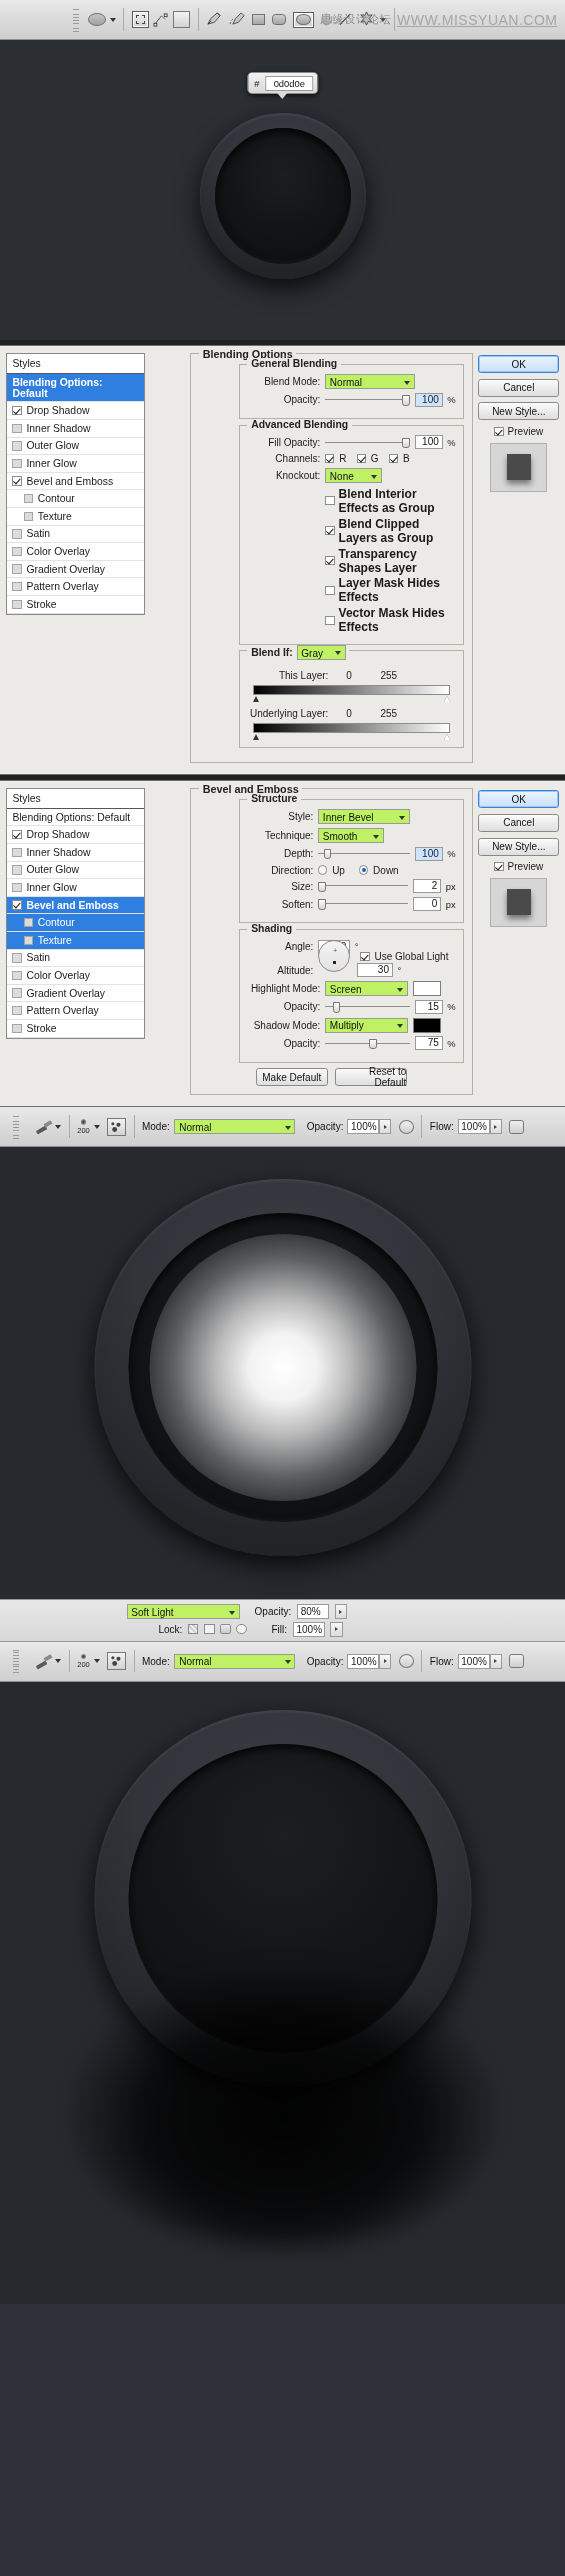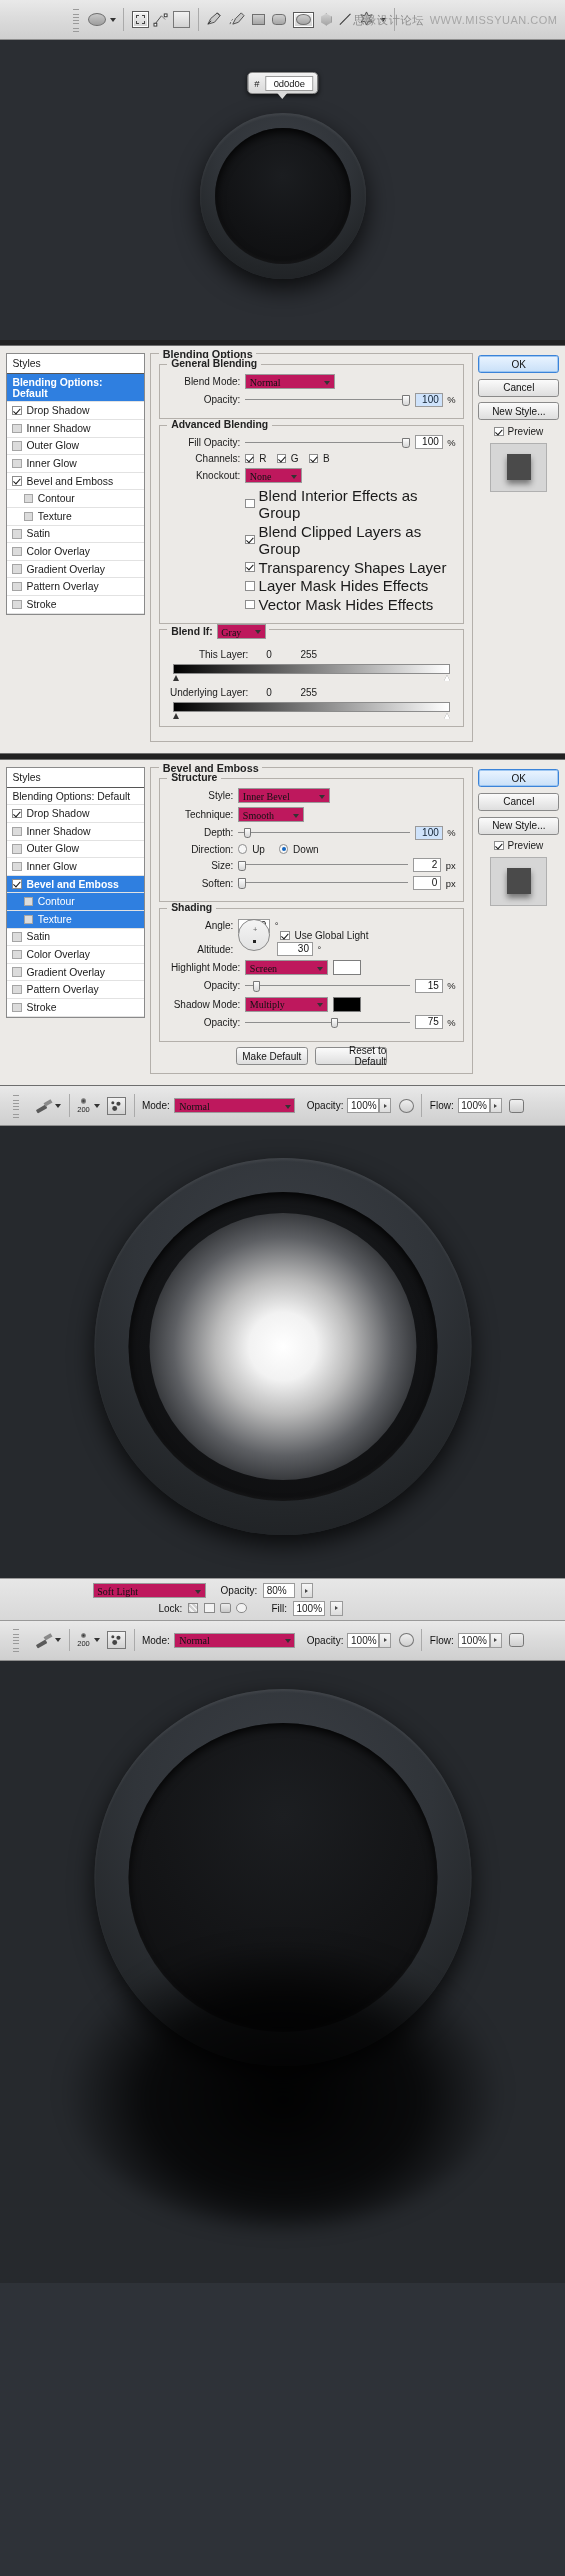--- a/index.html
+++ b/index.html
@@ -42,21 +42,21 @@
         clip-path:polygon(50% 0,93% 25%,93% 75%,50% 100%,7% 75%,7% 25%);}
   .line-ico{width:13px;height:13px;position:relative;}
   .line-ico:after{content:"";position:absolute;left:0.9px;top:11.3px;width:15px;height:1.4px;background:#333;transform:rotate(-45deg);transform-origin:left;}
   .watermark{
     position:absolute; right:7.5px; top:50%; transform:translateY(-50%);
     display:flex; align-items:center; gap:5.7px;
     color:#9a9a9a; font-size:10.4px; letter-spacing:0.5px;
     pointer-events:none; white-space:nowrap;
   }
   .watermark .cn{font-size:11.3px;color:#8d8d8d;}
-  .watermark .en{font-size:11px;color:#a6a6a6;}
+  .watermark .en{font-size:14px;color:#a6a6a6;text-decoration:underline;}
 
   
   .canvas{ width:565px; background:#2b2e33; position:relative; overflow:hidden;}
   .canvas.dark{ background:#26292d;}
 
   
   .btn-art{ position:absolute; left:50%; transform:translateX(-50%);}
   .ring-outer{
     border-radius:50%;
     background:radial-gradient(circle at 50% 28%, #3b3f45 0%, #303439 45%, #232629 75%, #1b1d20 100%);
@@ -124,51 +124,51 @@
   .cb.on:after{
     content:"";position:absolute;left:1.9px;top:0px;width:2.8px;height:5.7px;
     border:solid #1a1a1a;border-width:0 1.4px 1.4px 0;transform:rotate(42deg);
   }
   .cb.grey{background:#dcdcdc;border-color:#a5a5a5;}
   .radio{width:9.4px;height:9.4px;border-radius:50%;border:0.9px solid #8d8d8d;background:#f6f6f6;flex:none;position:relative;}
   .radio.on:after{content:"";position:absolute;left:1.9px;top:1.9px;width:3.8px;height:3.8px;border-radius:50%;background:#1566c0;}
 
   .panel-col{ flex:1; }
   .fieldset{
-    border:0.9px solid #b4b0ab; padding:5.7px 7.5px 7.5px 7.5px; margin-bottom:5.7px; position:relative;
+    border:0.9px solid #b4b0ab; padding:5.7px 7.5px 7.5px 7.5px; margin-bottom:5.7px; position:relative;margin-left:40px;
   }
   .legend{
     position:absolute; top:-6.6px; left:7.5px; background:#eceae7; padding:0 3.8px;
     font-size:10.4px; font-weight:bold; color:#222;
   }
   .legend.big{font-size:10.8px;}
   .row{ display:flex;align-items:center; margin:3.8px 0; font-size:10px; gap:4.7px;}
   .lbl{ text-align:right; flex:none; }
   .lbl.w70{width:66px;} .lbl.w78{width:73px;} .lbl.w86{width:81px;}
   .select{
-    border:0.9px solid #9a9a9a;background:#be185d;font-size:10px;padding:0.9px 15px 0.9px 3.8px;
-    position:relative; height:15px; line-height:13px; color:#111;font-family:Liberation Serif, serif;
+    border:0.9px solid #9a9a9a;background:#bef264;font-size:10px;padding:0.9px 15px 0.9px 3.8px;
+    position:relative; height:15px; line-height:13px; color:#111;
   }
   .select:after{
     content:"";position:absolute;right:3.8px;top:5.7px;
     border-left:3.8px solid transparent;border-right:3.8px solid transparent;border-top:4.7px solid #333;
   }
   .num{
     border:0.9px solid #9a9a9a;background:#fff;font-size:10px;height:14px;line-height:12.2px;
     padding:0 2.8px;text-align:right;color:#111;
   }
   .num.hl{ background:#cfe3fb; color:#123; }
   .slider{ flex:1; height:13px; position:relative; min-width:57px;}
   .slider .track{ position:absolute;left:0;right:0;top:5.7px;height:0.9px;background:#8e8e8e;}
   .slider .knob{
     position:absolute;top:1.9px;width:7.5px;height:10.4px;border:0.9px solid #777;border-radius:0 0 2.8px 2.8px;
     background:linear-gradient(180deg,#fdfdfd,#d6d6d6);
   }
   .unit{font-size:9.4px;}
-  .cbrow{ display:flex;align-items:center;gap:3.8px;font-size:15px;margin:1.9px 0;}
+  .cbrow{ display:flex;align-items:center;gap:3.8px;font-size:12px;margin:1.9px 0;font-weight:bold;}
 
   .blendif .grad{
     height:10.4px;border:0.9px solid #8c8c8c;
     background:linear-gradient(90deg,#000,#fff);
   }
   .stop{width:0;height:0;border-left:3.8px solid transparent;border-right:3.8px solid transparent;border-bottom:6.6px solid #333;}
   .stop.open{border-bottom-color:#fff; filter:drop-shadow(0 0 0.5px #555);}
   .stoprow{display:flex;justify-content:space-between;margin-top:0.9px;}
 
   .btn-col{ width:81px; flex:none; display:flex;flex-direction:column;gap:5.7px; padding-top:1.9px;}
@@ -704,21 +704,21 @@
 <div class="canvas dark" style="height:452px">
   <div class="btn-art ring-outer" style="top:32px;width:377px;height:377px;">
     <div class="ring-inner" style="left:34px;top:34px;width:309px;height:309px;">
       <div class="glow" style="left:21px;top:21px;width:267px;height:267px;"></div>
     </div>
   </div>
 </div>
 
 <div class="layers-strip">
   <div class="ls-row">
-    <div class="select" style="width:113px;margin-left:85px">Soft Light</div>
+    <div class="select" style="width:113px;margin-left:119px">Soft Light</div>
     <span class="tb-label" style="margin-left:9.4px">Opacity:</span>
     <div class="tb-field" style="width:32px">80%</div>
     <div class="tb-spin"></div>
     <span class="spacer"></span>
   </div>
   <div class="ls-row">
     <span class="tb-label" style="margin-left:151px">Lock:</span>
     <span class="lockico b"></span>
     <span class="lockico"></span>
     <span class="lockico c"></span>

